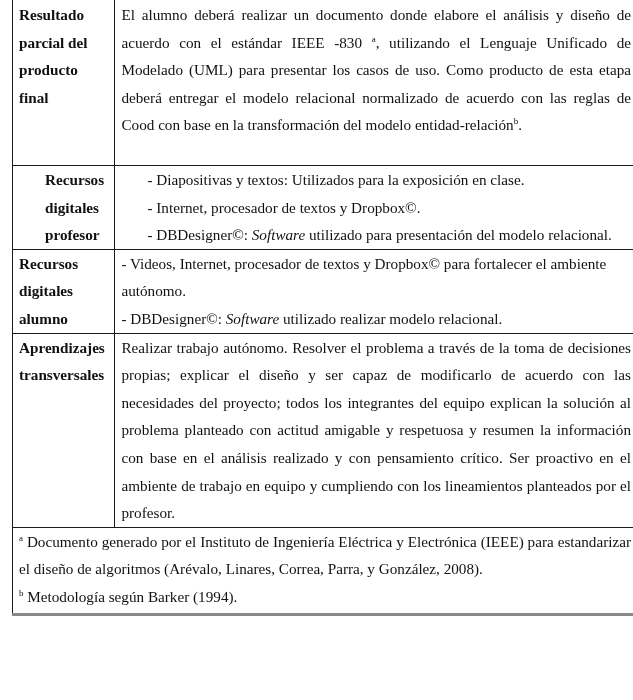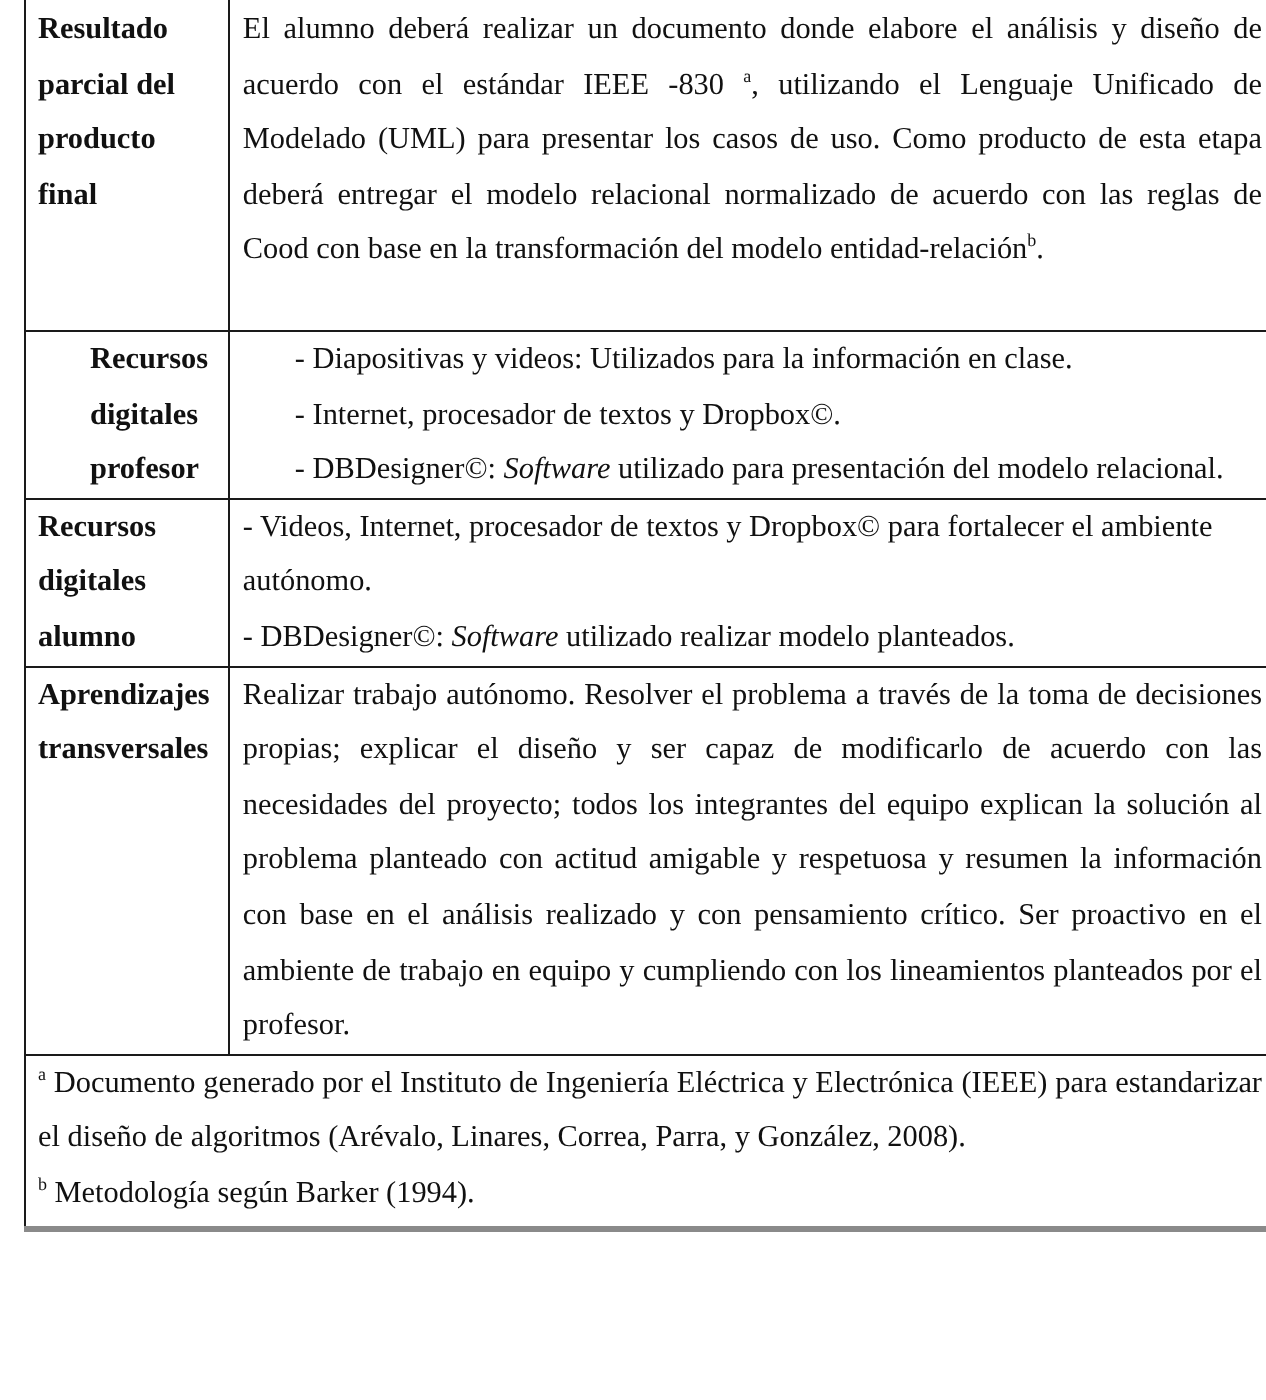--- a/index.html
+++ b/index.html
@@ -59,30 +59,30 @@
     <col class="col-content">
   </colgroup>
   <tbody>
     <tr class="row-1 first">
       <td class="label">Resultado parcial del producto final</td>
       <td class="bold-content"><span>El alumno deberá realizar un documento donde elabore el análisis y diseño de acuerdo con el estándar IEEE -830 </span><sup>a</sup><span>, utilizando el Lenguaje Unificado de Modelado (UML) para presentar los casos de uso. Como producto de esta etapa deberá entregar el modelo relacional normalizado de acuerdo con las reglas de Cood con base en la transformación del modelo entidad-relación</span><sup>b</sup><span>.</span></td>
     </tr>
     <tr class="row-2">
       <td class="label">Recursos digitales profesor</td>
       <td>
-        <span class="line">- Diapositivas y videos: Utilizados para la información en clase.</span>
+        <span class="line">- Diapositivas y textos: Utilizados para la exposición en clase.</span>
         <span class="line">- Internet, procesador de textos y Dropbox©.</span>
         <span class="line"><span>- DBDesigner©: </span><em>Software</em><span> utilizado para presentación del modelo relacional.</span></span>
       </td>
     </tr>
     <tr class="row-3">
       <td class="label">Recursos digitales alumno</td>
       <td>
         <span class="line">- Videos, Internet, procesador de textos y Dropbox© para fortalecer el ambiente autónomo.</span>
-        <span class="line"><span>- DBDesigner©: </span><em>Software</em><span> utilizado realizar modelo planteados.</span></span>
+        <span class="line"><span>- DBDesigner©: </span><em>Software</em><span> utilizado realizar modelo relacional.</span></span>
       </td>
     </tr>
     <tr class="row-4">
       <td class="label">Aprendizajes transversales</td>
       <td class="justify">Realizar trabajo autónomo. Resolver el problema a través de la toma de decisiones propias; explicar el diseño y ser capaz de modificarlo de acuerdo con las necesidades del proyecto; todos los integrantes del equipo explican la solución al problema planteado con actitud amigable y respetuosa y resumen la información con base en el análisis realizado y con pensamiento crítico. Ser proactivo en el ambiente de trabajo en equipo y cumpliendo con los lineamientos planteados por el profesor.</td>
     </tr>
     <tr class="row-notes">
       <td colspan="2" class="justify">
         <span class="line"><sup>a</sup><span> Documento generado por el Instituto de Ingeniería Eléctrica y Electrónica (IEEE) para estandarizar el diseño de algoritmos (Arévalo, Linares, Correa, Parra, y González, 2008).</span></span>
         <span class="line"><sup>b</sup><span> Metodología según Barker (1994).</span></span>

